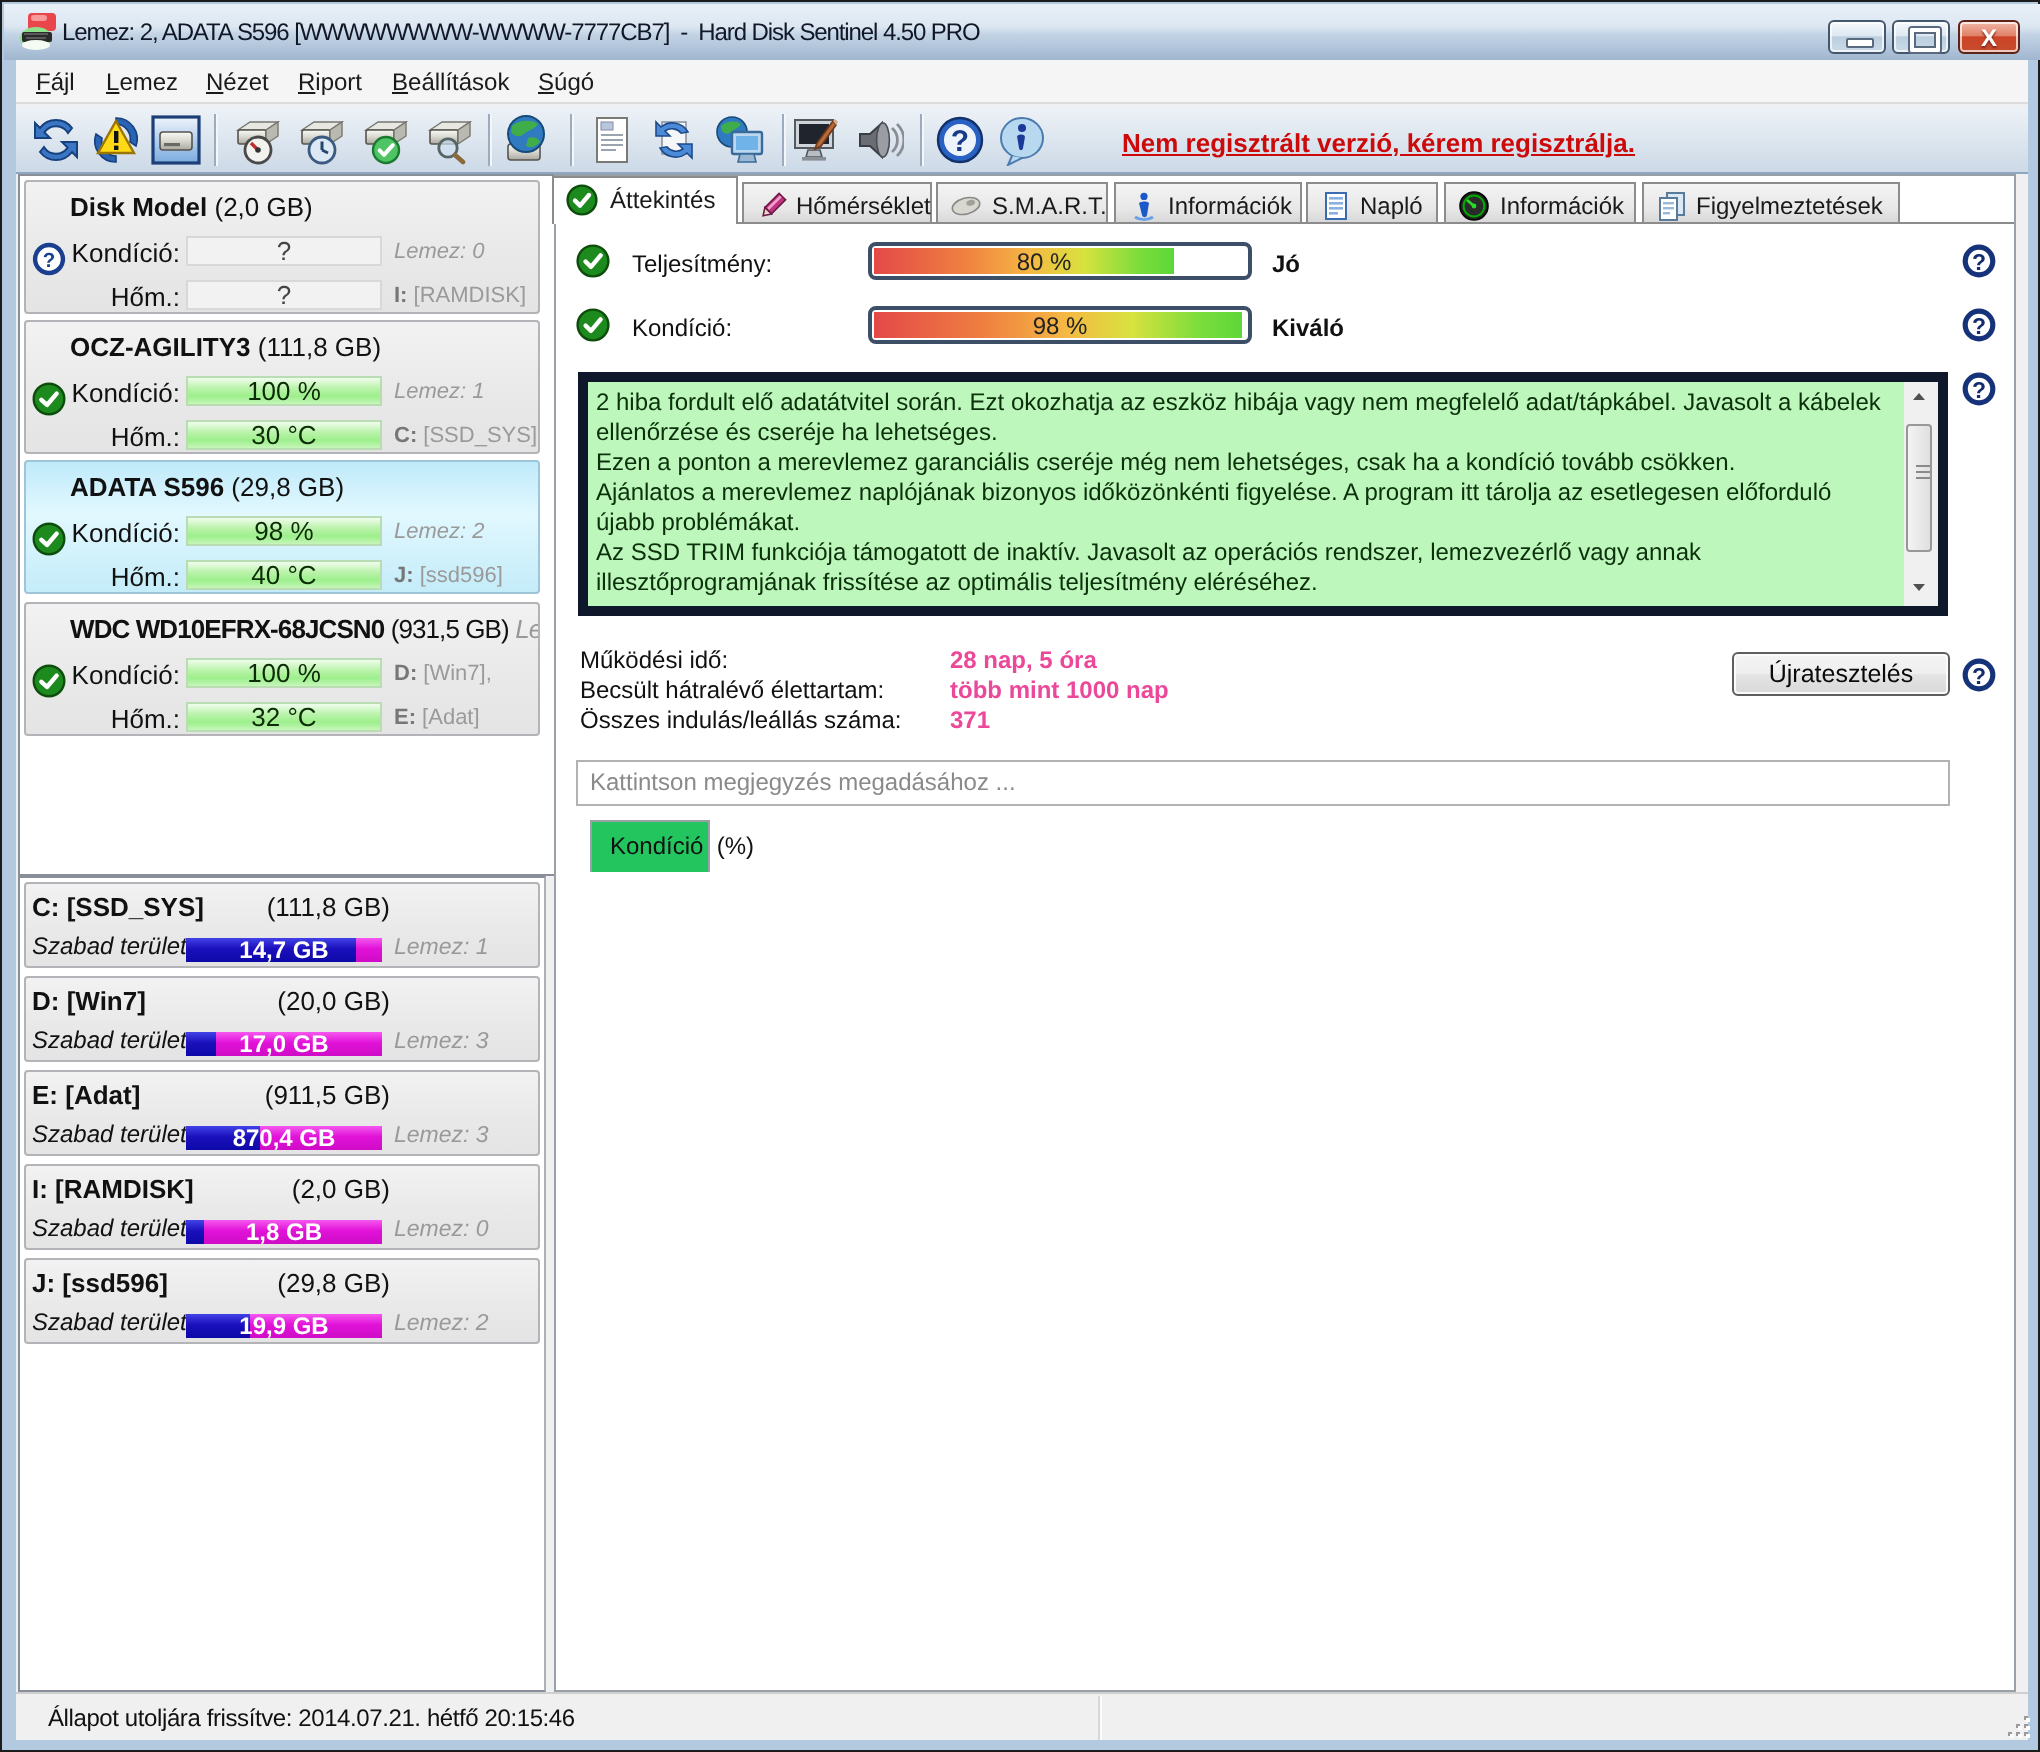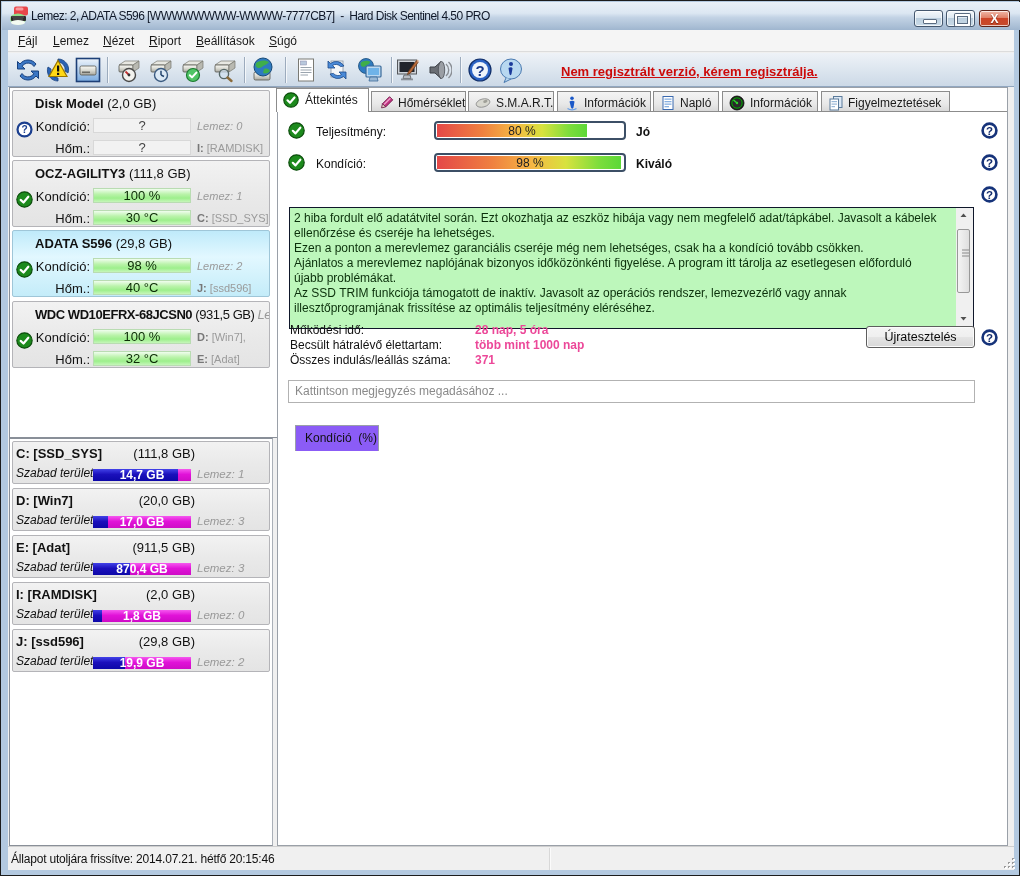--- a/index.html
+++ b/index.html
@@ -68,48 +68,48 @@
 .tab .ticon { position:absolute; left:6px; top:3px; width:16px; height:16px; }
 .tab .tlabel { position:absolute; top:4px; white-space:nowrap; }
 
 .chkicon { position:absolute; width:17px; height:17px; }
 .rlabel { font-size:12px; color:#111; position:absolute; }
 .pbarbig { position:absolute; left:156px; width:192px; height:19px; border:2px solid #3c4f66; border-radius:4px; background:#fff; }
 .pbarbig .fill { position:absolute; left:1px; top:1px; bottom:1px; background:linear-gradient(90deg,#e44848 0%, #ef8040 30%, #f5b844 52%, #d8e23e 70%, #7ddd3c 88%, #5cd838 100%); }
 .pbarbig .btext { position:absolute; width:100%; top:1px; text-align:center; font-size:12px; color:#222; }
 .helpicon { position:absolute; width:17px; height:17px; }
 
-#greenbox { position:absolute; left:11px; top:98px; width:685px; height:122px; border:1px solid #0f172a; background:#bdf7bb;margin-top:21px; }
+#greenbox { position:absolute; left:11px; top:98px; width:685px; height:122px; border:5px solid #0f172a; background:#bdf7bb; }
 #greentext { position:absolute; left:4px; top:3px; width:650px; font-size:12px; line-height:15px; color:#0b300b; }
 
 .sbar { position:absolute; right:0; top:0; width:17px; height:100%; background:#f0f0f0; }
 .sbtn { position:absolute; left:0; width:17px; height:17px; }
 .sthumb { position:absolute; left:1px; width:13px; background:linear-gradient(90deg,#f4f4f4,#dfdfdf); border:1px solid #989898; border-radius:2px; }
 
 .inflabel { position:absolute; left:12px; font-size:12px; color:#111; }
 .infvalue { position:absolute; left:197px; font-size:12px; font-weight:bold; color:#ec4899; }
 #retest { position:absolute; left:588px; top:238px; width:109px; height:22px; border:1px solid #5e5e5e; border-radius:3px;
   background:linear-gradient(#f4f4f4 0%, #efefef 48%, #e4e4e4 52%, #d8d8d8 100%); box-shadow:inset 0 0 0 1px #fbfbfb; text-align:center; font-size:12.5px; line-height:21px; color:#0a0a0a; }
 #comment { position:absolute; left:10px; top:292px; width:687px; height:23px; border:1px solid #b2b2b2; background:#fff; font-size:12px; color:#8a8a8a; line-height:21px; padding-left:6px; }
 
-#charttab { position:absolute; left:17px; top:337px; width:84px; height:26px; border:1px solid #9aa0a8; border-bottom:none; background:#8b5cf6; font-size:12px; color:#111; line-height:24px; padding-left:9px; z-index:2; white-space:nowrap; }
+#charttab { position:absolute; left:17px; top:322px; width:60px; height:26px; border:1px solid #9aa0a8; border-bottom:none; background:#22c55e; font-size:12px; color:#111; line-height:24px; padding-left:9px; z-index:2; white-space:nowrap; }
 #chartbox { position:absolute; left:11px; top:346px; width:705px; height:407px; border:1px solid #9aa0a8;
   background:linear-gradient(#f7f7f7 0%, #eeeeee 30%, #dcdcdc 70%, #c7c7c7 100%); }
 #saveicon { position:absolute; left:5px; top:3px; width:21px; height:21px; border:1px solid #9ba4c0; background:#e8ecf5; border-radius:2px; }
 #plot { position:absolute; left:56px; top:42px; width:618px; height:246px; border:1px solid #1a1a1a;
   background:linear-gradient(#f2f2f2 0%, #e6e6e6 40%, #d5d5d5 100%); }
 .dashh { position:absolute; height:1px; background:repeating-linear-gradient(90deg,#8c8c8c 0 2px,rgba(0,0,0,0) 2px 4px); }
 .dashv { position:absolute; width:1px; background:repeating-linear-gradient(#8c8c8c 0 2px,rgba(0,0,0,0) 2px 4px); }
 #ylab { position:absolute; left:37px; top:157px; width:16px; font-size:11px; color:#222; transform:rotate(-90deg); transform-origin:center; }
 #xlab { position:absolute; left:335px; top:315px; font-size:11px; color:#222; transform:rotate(-90deg); transform-origin:center; white-space:nowrap; }
 #ptlabel { position:absolute; left:352px; top:144px; width:27px; height:16px; background:#fff; border:1px dotted #222; text-align:center; font-size:11px; line-height:15px; color:#222; }
 #marker { position:absolute; left:362px; top:164px; width:5px; height:5px; background:#1a1a40; }
 
 #statusbar { position:absolute; left:0px; top:816px; width:1006px; height:24px; background:#f0f0f0; border-top:1px solid #cfcfcf; }
-#statustext { position:absolute; left:3px; top:5px; font-size:12px; color:#111; letter-spacing:-0.2px; }
+#statustext { position:absolute; left:16px; top:5px; font-size:12px; color:#111; letter-spacing:-0.2px; }
 </style>
 </head>
 <body>
 <div id="frame">
   <div id="titlebar"></div>
   <svg style="position:absolute;left:9px;top:5px;width:19px;height:19px" viewBox="0 0 19 19">
     <rect x="4" y="0.5" width="14" height="9" rx="2" fill="#e8464a"></rect>
     <rect x="5.5" y="1.5" width="8" height="3" rx="1.5" fill="#f8999c"></rect>
     <ellipse cx="8" cy="13" rx="8" ry="5.5" fill="#8fe08a"></ellipse>
     <rect x="1" y="10" width="15" height="5" rx="1" fill="#2a2a2a"></rect>

